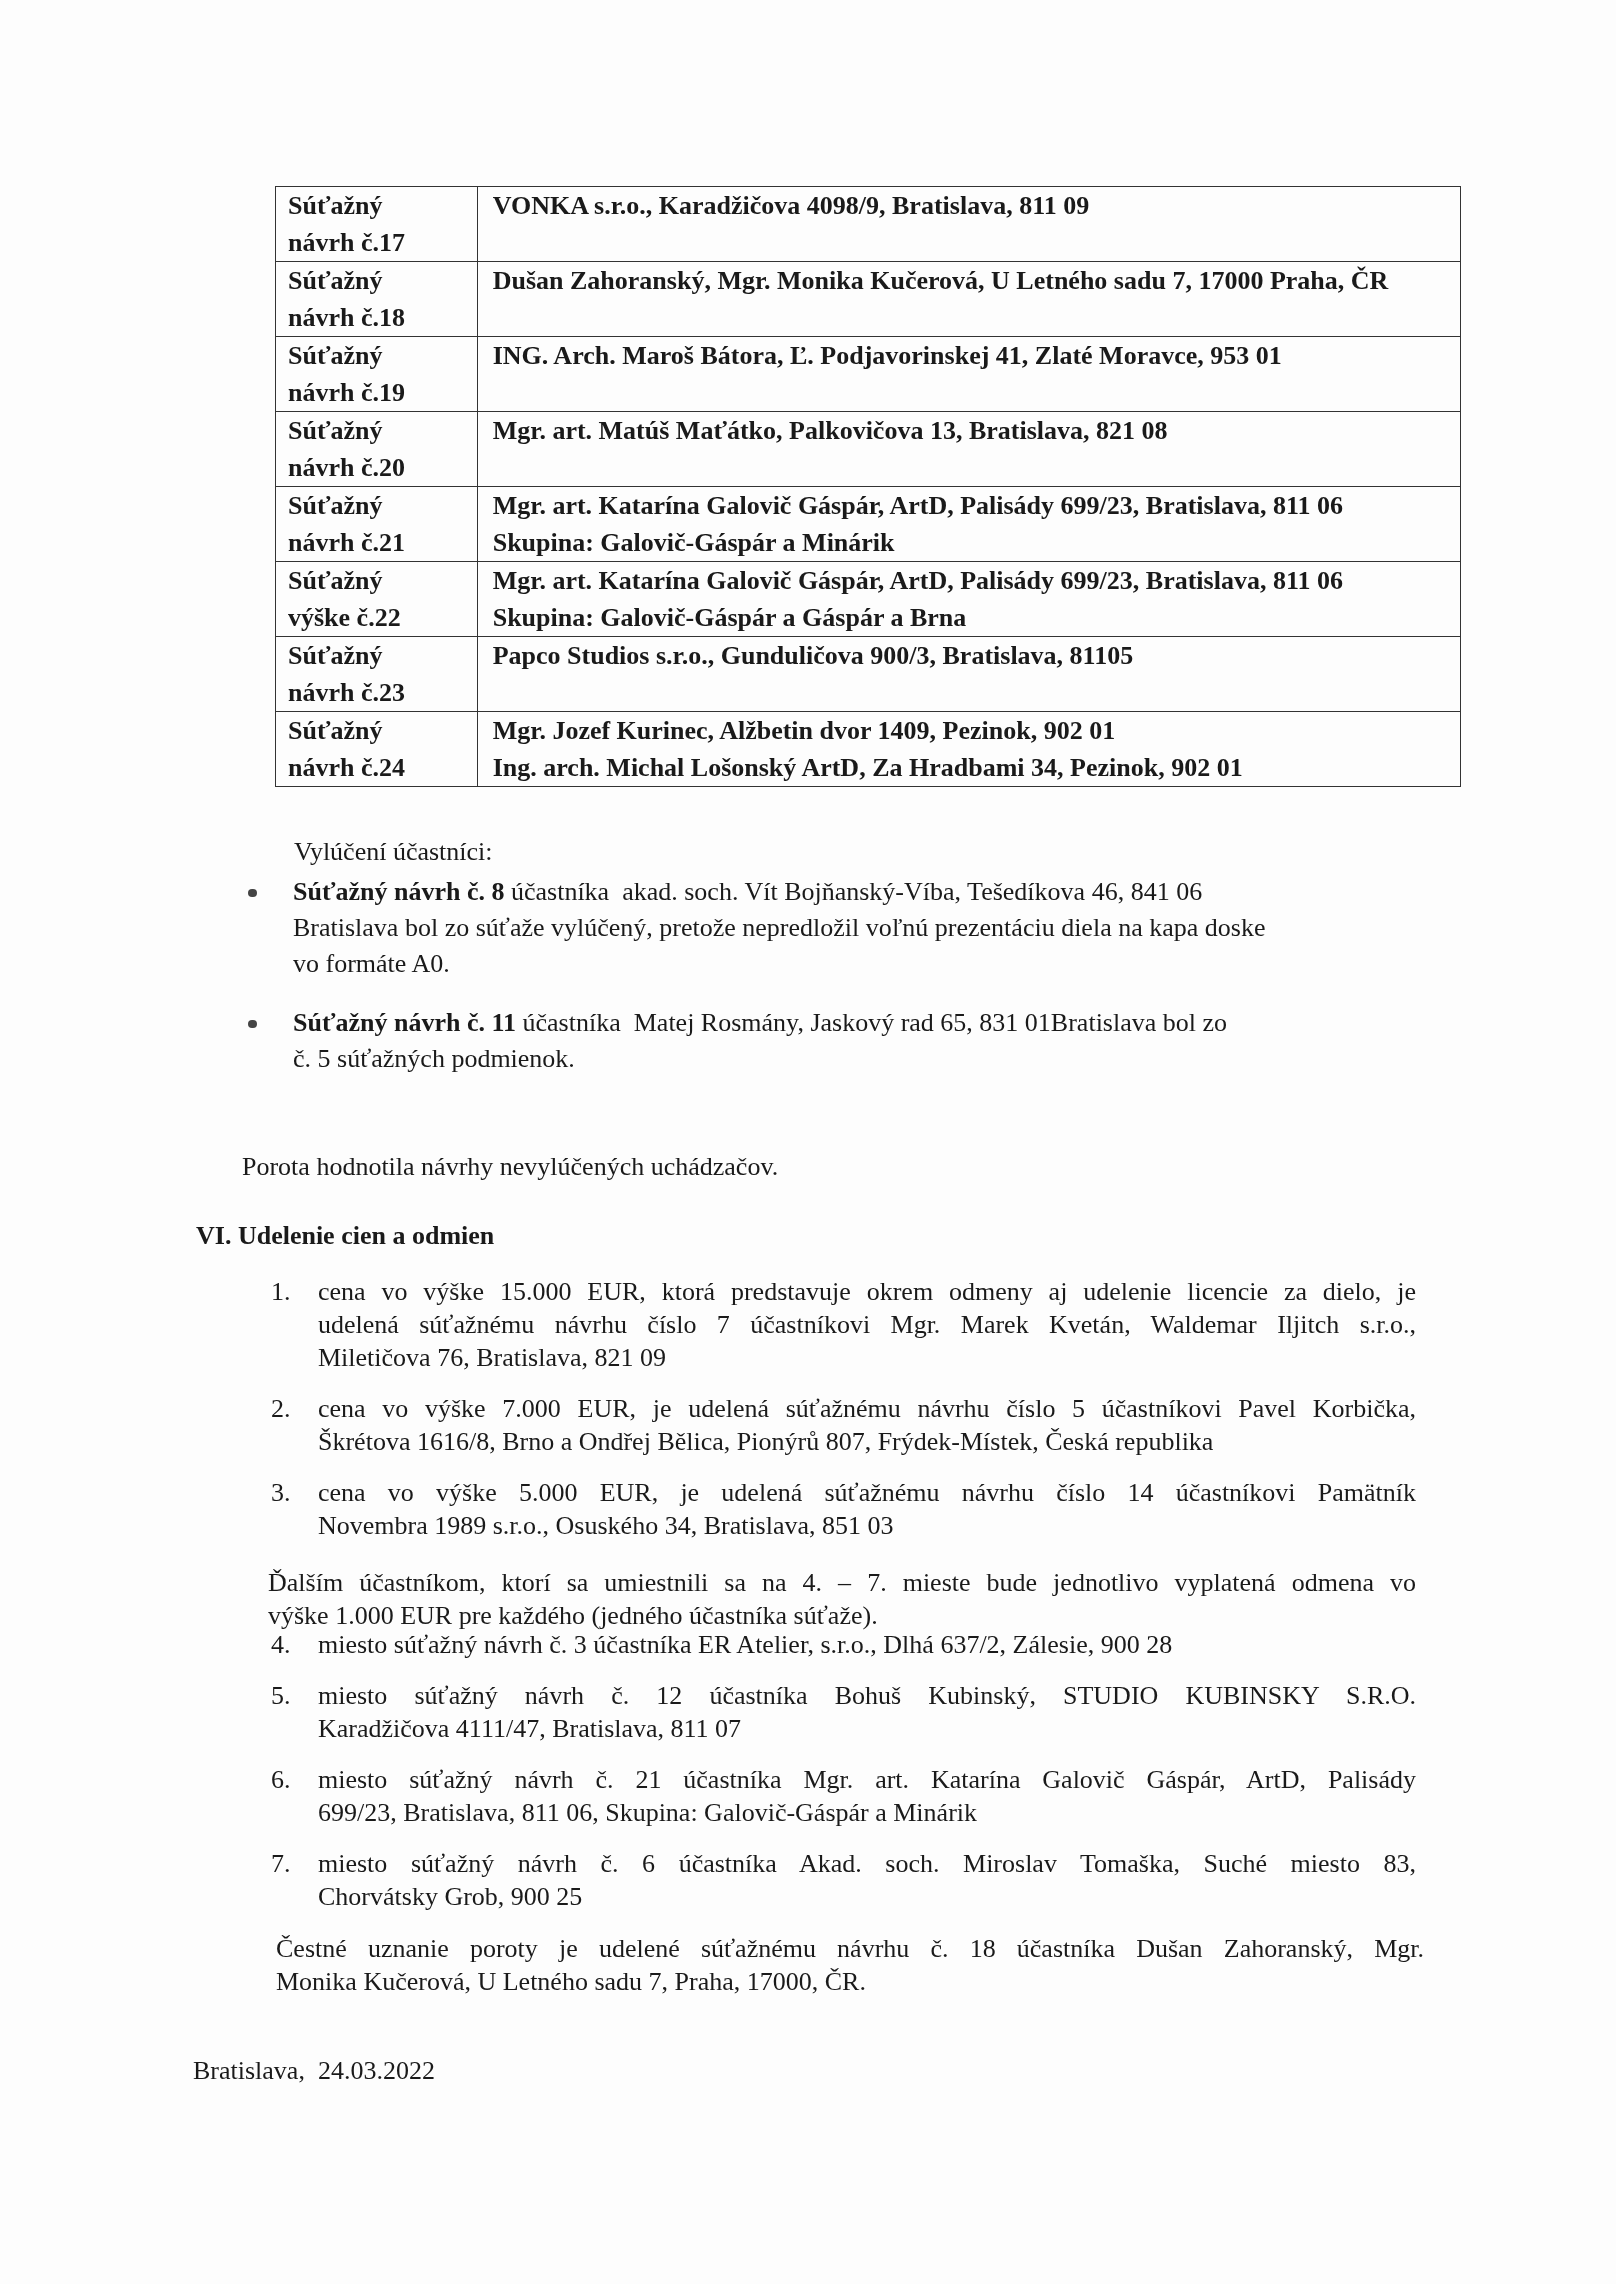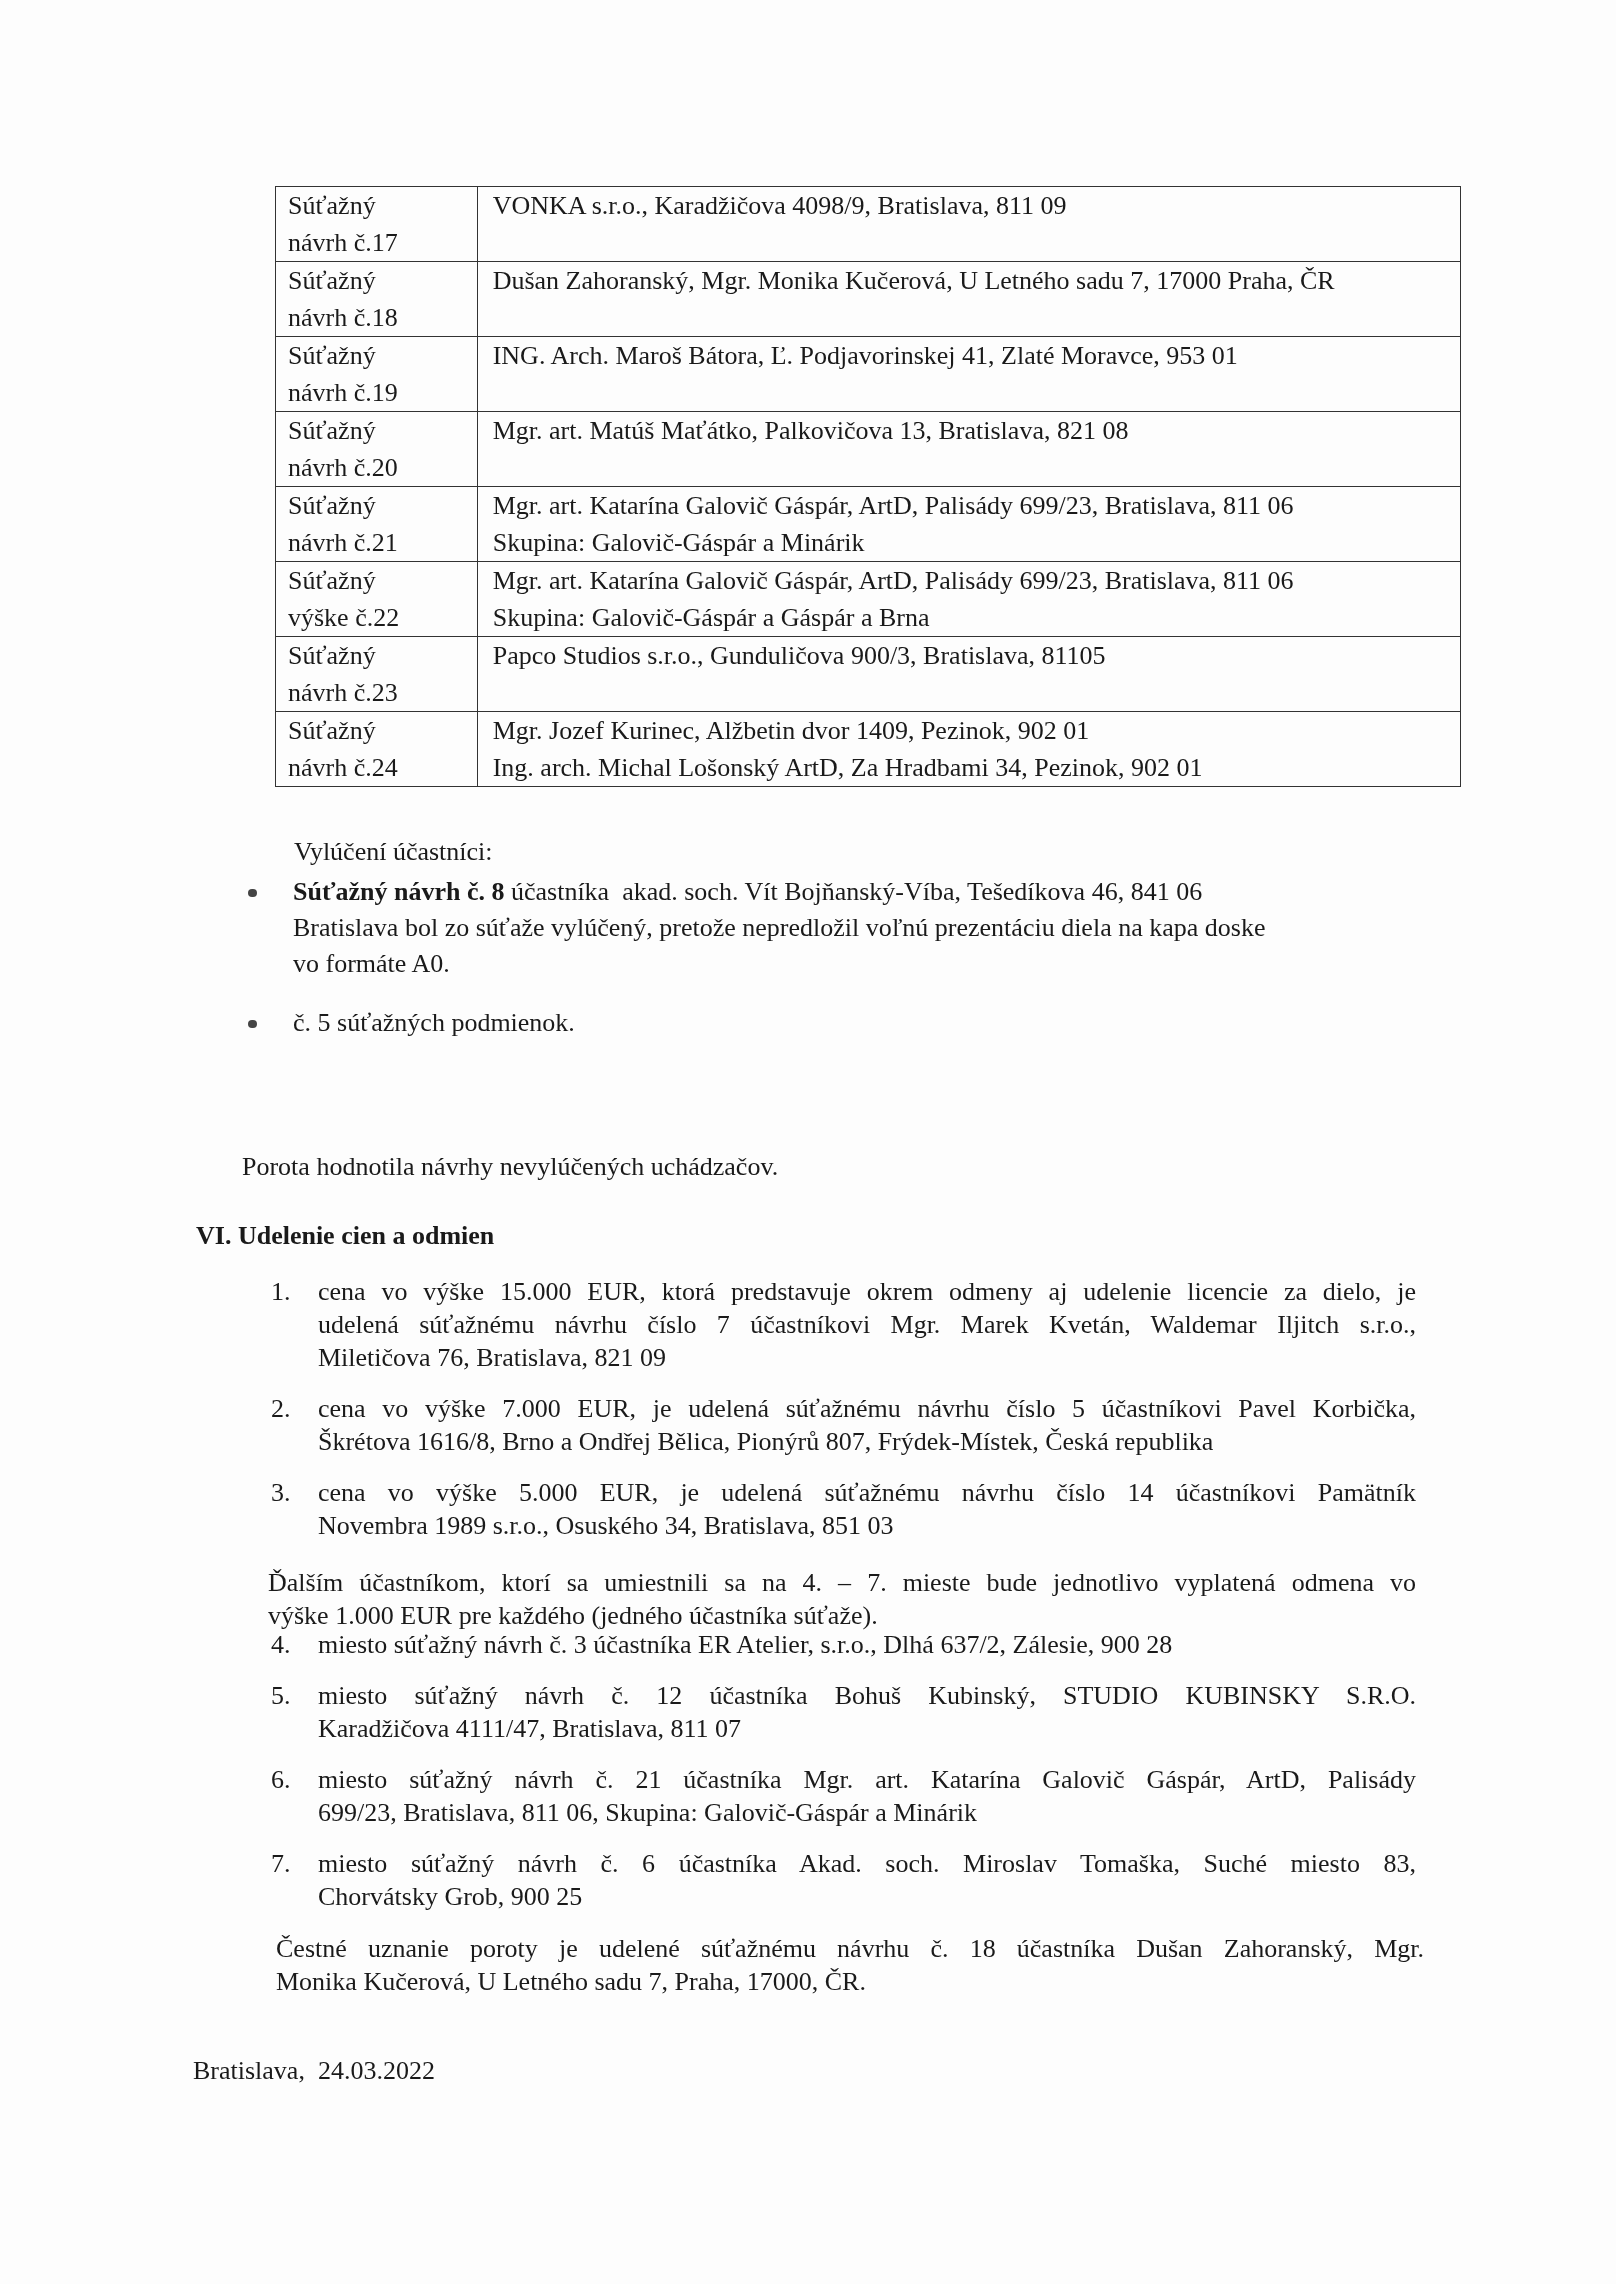--- a/index.html
+++ b/index.html
@@ -19,21 +19,21 @@
   .entries td {
     border: 1.7px solid #333;
     vertical-align: top;
     font-size: 26px;
     line-height: 37px;
     height: 74px;
     padding: 0 0 0 0;
   }
   .entries td.col-label { width: 189px; padding-left: 12px; }
   .entries td.col-detail { padding-left: 14.7px; }
-  .entries td span { display: block; white-space: nowrap; }
+  .entries td span { display: block; white-space: nowrap; font-weight: bold; }
 
   .abs { position: absolute; }
   .line { white-space: nowrap; }
 
   .excluded-title { left: 294px; top: 834px; line-height: 36px; }
 
   .bullet-list { left: 248px; width: 1170px; top: 874px; }
   .bullet-item { position: relative; padding-left: 45px; line-height: 36px; margin-bottom: 23px; text-align: left; }
   .bullet-dot {
     position: absolute; left: 0; top: 14.7px; width: 8.6px; height: 8.6px;
@@ -154,20 +154,21 @@
 
   <div class="abs bullet-list">
     <div class="bullet-item">
       <span class="bullet-dot"></span>
       <span class="nl line"><b>Súťažný návrh č. 8</b><span style="white-space:pre"> účastníka  akad. soch. Vít Bojňanský-Víba, Tešedíkova 46, 841 06</span></span>
       <span class="nl line">Bratislava bol zo súťaže vylúčený, pretože nepredložil voľnú prezentáciu diela na kapa doske</span>
       <span class="nl line">vo formáte A0.</span>
     </div>
     <div class="bullet-item">
       <span class="bullet-dot"></span>
+      <span class="nl line"><b>Súťažný návrh č. 11</b><span style="white-space:pre"> účastníka  Matej Rosmány, Jaskový rad 65, 831 01Bratislava bol zo</span></span>
       <span class="nl line">č. 5 súťažných podmienok.</span>
     </div>
   </div>
 
   <div class="abs porota line">Porota hodnotila návrhy nevylúčených uchádzačov.</div>
 
   <div class="abs section-heading line">VI. Udelenie cien a odmien</div>
 
   <div class="abs awards" id="awards-list">
       <div class="award-item">

